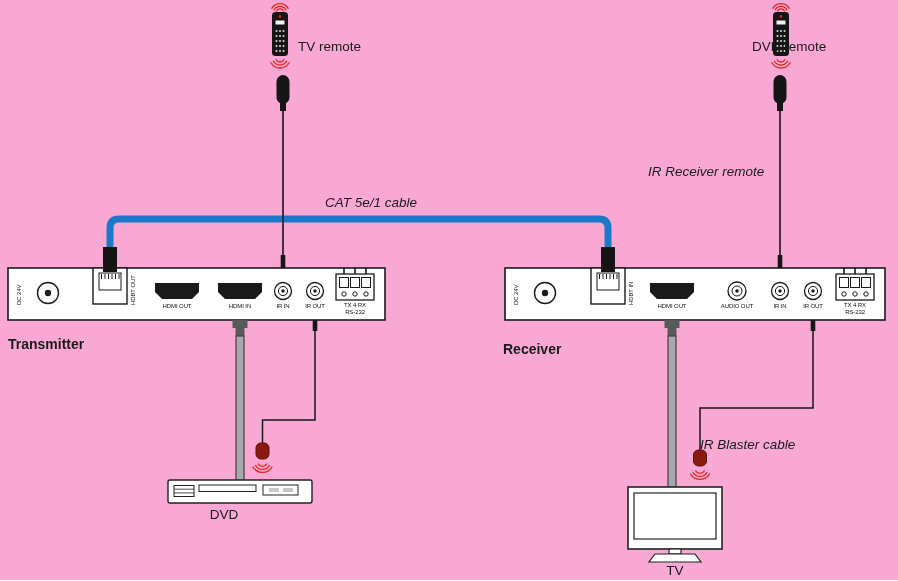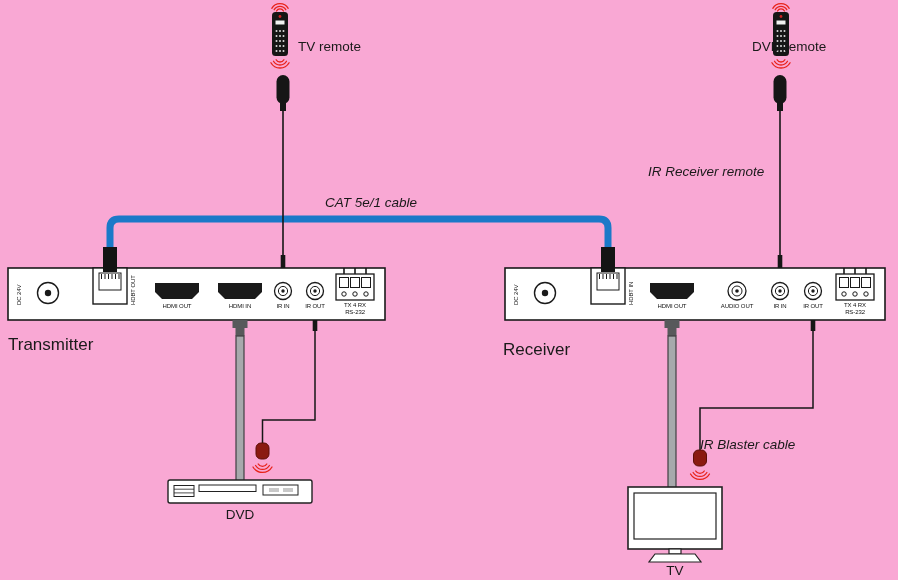--- a/index.html
+++ b/index.html
@@ -2,21 +2,21 @@
 <html><head>
 <meta charset="utf-8">
 <style>
   * { margin:0; padding:0; box-sizing:border-box; }
   html,body { background:#fff; }
   body { font-family:"Liberation Sans", sans-serif; }
   .canvas { position:relative; width:898px; height:580px; background:#f9a8d4; overflow:hidden; }
   .canvas > svg { position:absolute; left:0; top:0; }
   .lbl { position:absolute; color:#1a1a1a; font-size:13.5px; white-space:nowrap; line-height:15px; }
   .lbl.italic { font-style:italic; }
-  .lbl.bold { font-weight:normal; font-size:17px;text-align:right; }
+  .lbl.bold { font-weight:bold; font-size:14px;text-align:right; }
   .lbl.center { text-align:center; }
   .portlbl { position:absolute; font-size:6px; line-height:7px; color:#111; text-align:center; width:50px; white-space:nowrap; letter-spacing:-0.1px; }
   .portlbl.vert { transform:rotate(-90deg); transform-origin:0 0; width:auto; text-align:left; }
 </style>
 </head>
 <body>
 
 <div class="canvas">
 
 <svg width="898" height="581" viewBox="0 0 898 581">
@@ -210,21 +210,21 @@
   </g>
 </svg>
 
   <span class="lbl" style="left:298px;top:39px">TV remote</span>
   <span class="lbl" style="left:752px;top:39px">DVD remote</span>
   <span class="lbl italic" style="left:648px;top:164px">IR Receiver remote</span>
   <span class="lbl italic" style="left:325px;top:195px">CAT 5e/1 cable</span>
   <span class="lbl bold" style="left:8px;top:337px">Transmitter</span>
   <span class="lbl bold" style="left:503px;top:342px">Receiver</span>
   <span class="lbl italic" style="left:700px;top:437px">IR Blaster cable</span>
-  <span class="lbl center" style="left:220px;top:507px;width:40px">DVD</span>
+  <span class="lbl center" style="left:204px;top:507px;width:40px">DVD</span>
   <span class="lbl center" style="left:655px;top:563px;width:40px">TV</span>
 
   <span class="portlbl vert" style="left:16px;top:305px">DC 24V</span>
   <span class="portlbl vert" style="left:130px;top:305px">HDBT OUT</span>
   <span class="portlbl" style="left:152px;top:303px">HDMI OUT</span>
   <span class="portlbl" style="left:215px;top:303px">HDMI IN</span>
   <span class="portlbl" style="left:258px;top:303px">IR IN</span>
   <span class="portlbl" style="left:290px;top:303px">IR OUT</span>
   <span class="portlbl" style="left:330px;top:302px">TX 4 RX</span>
   <span class="portlbl" style="left:330px;top:309px">RS-232</span>

